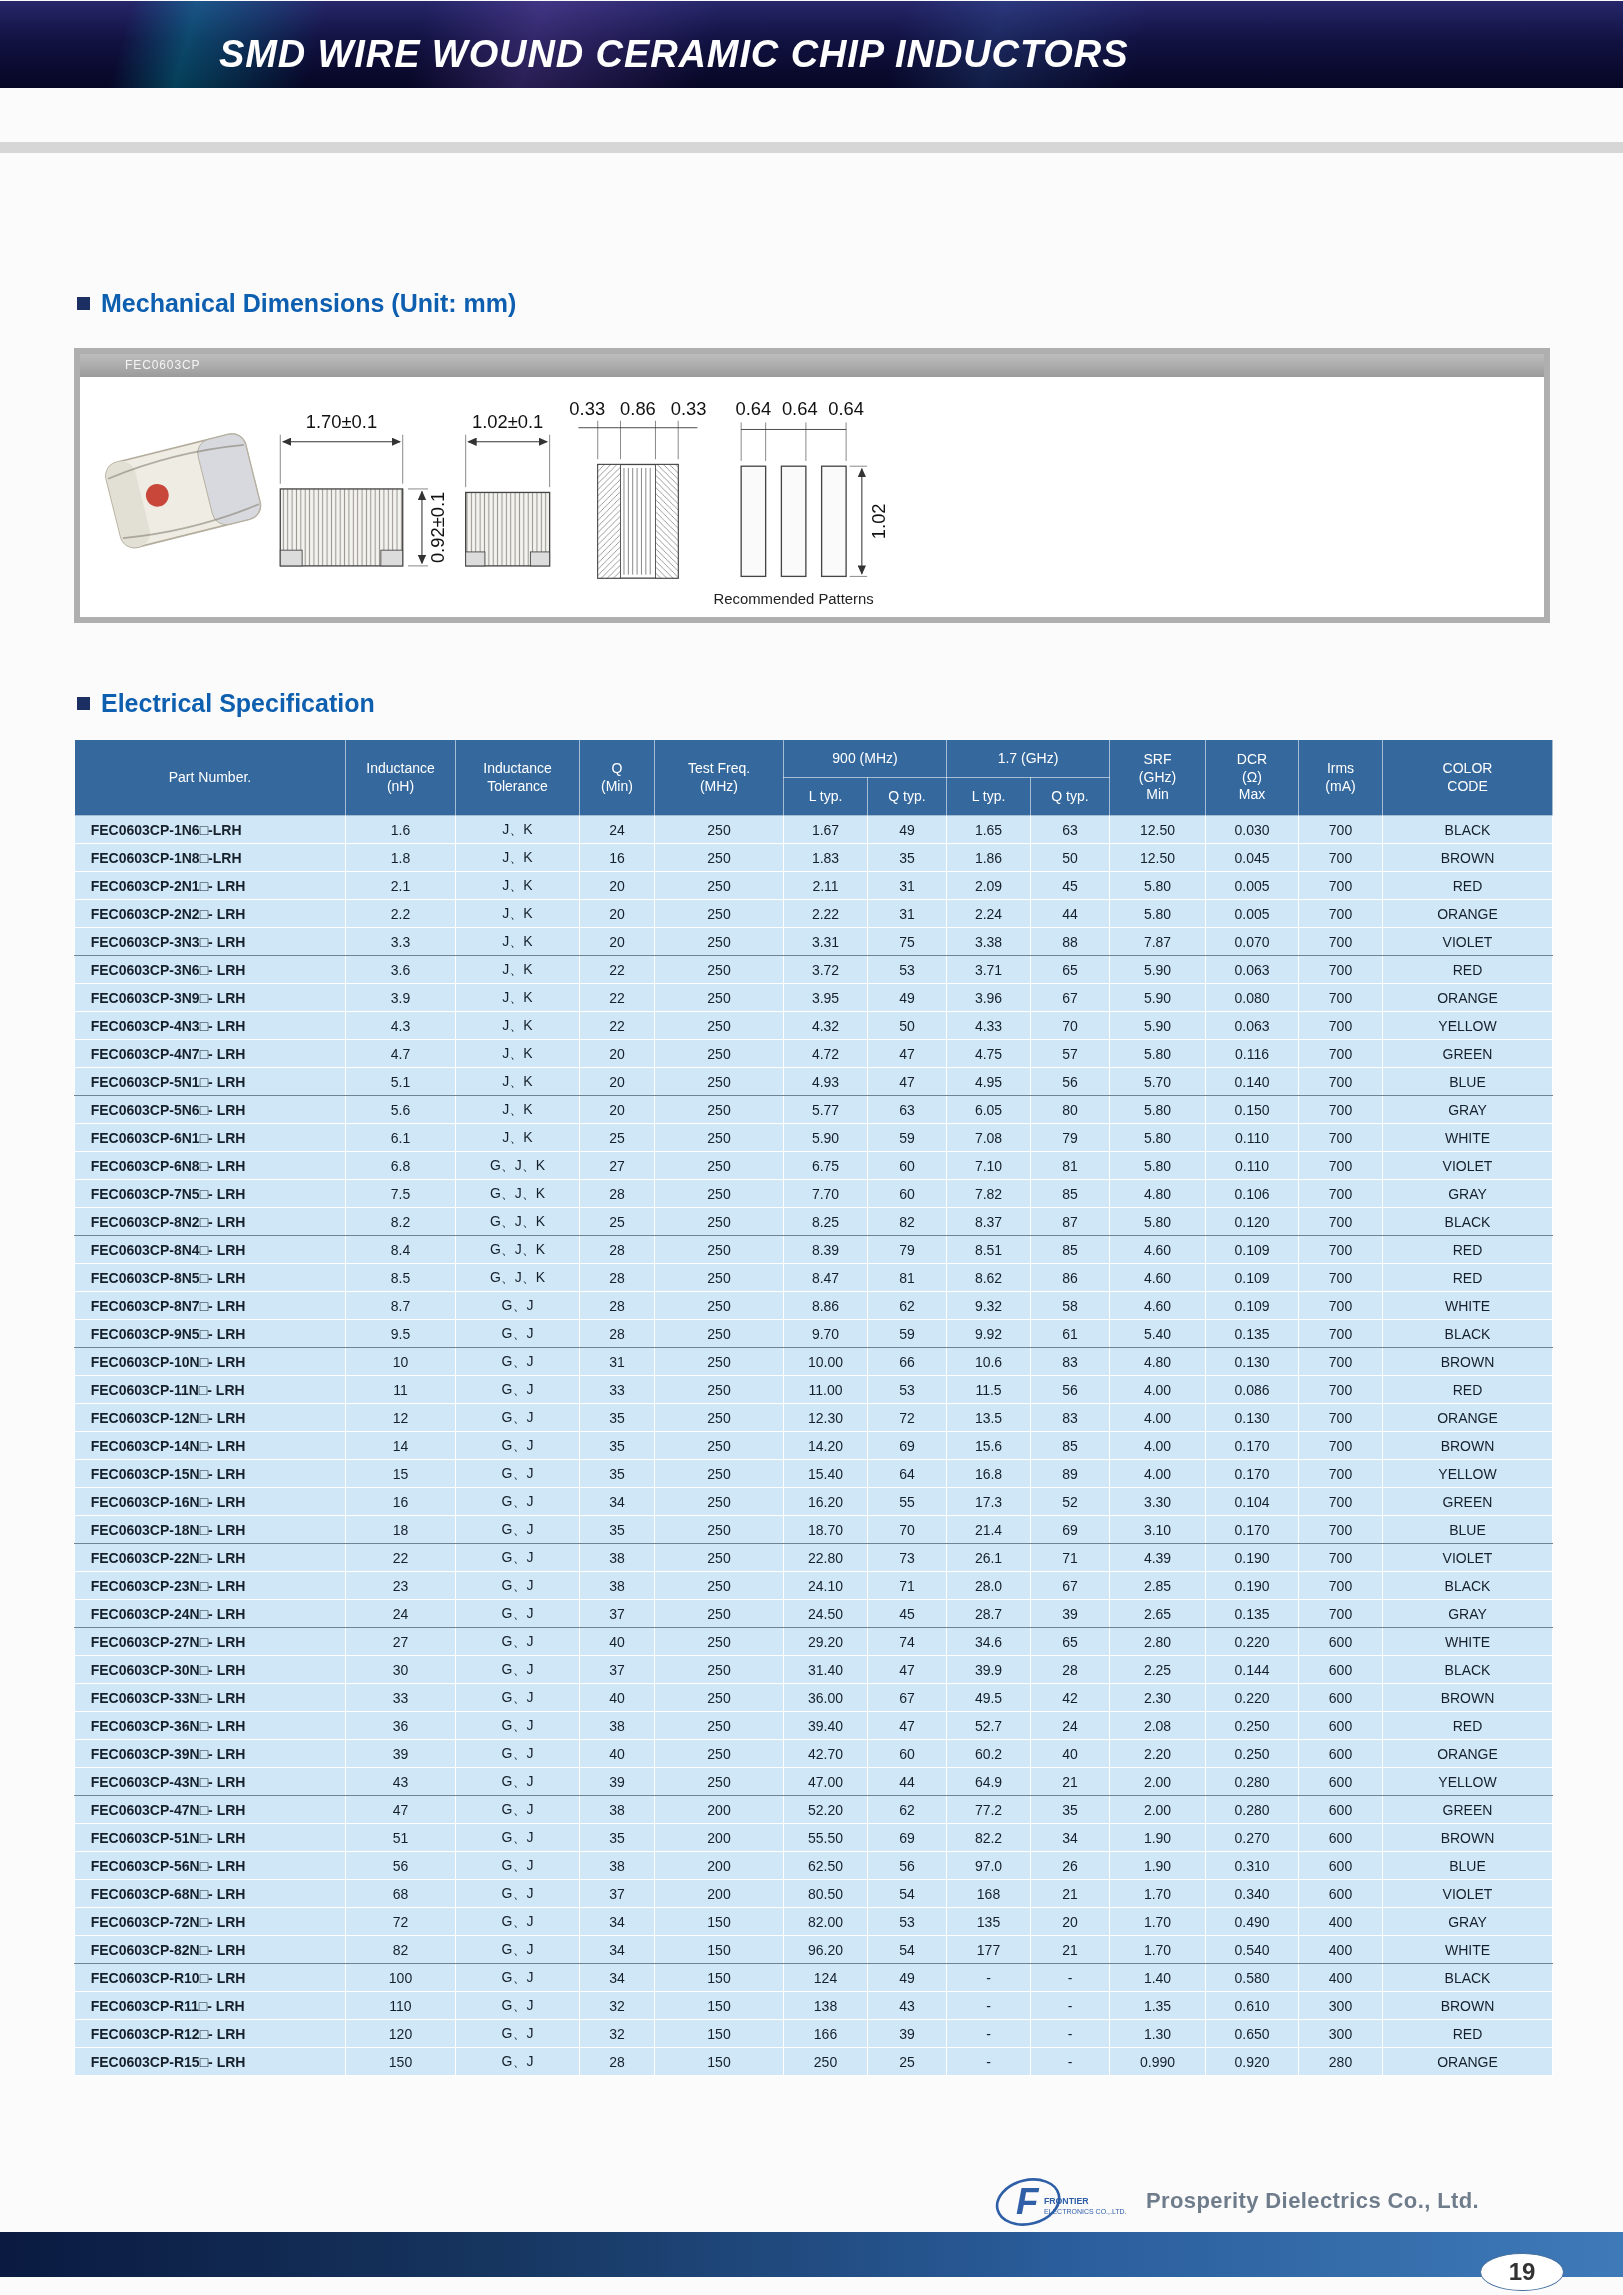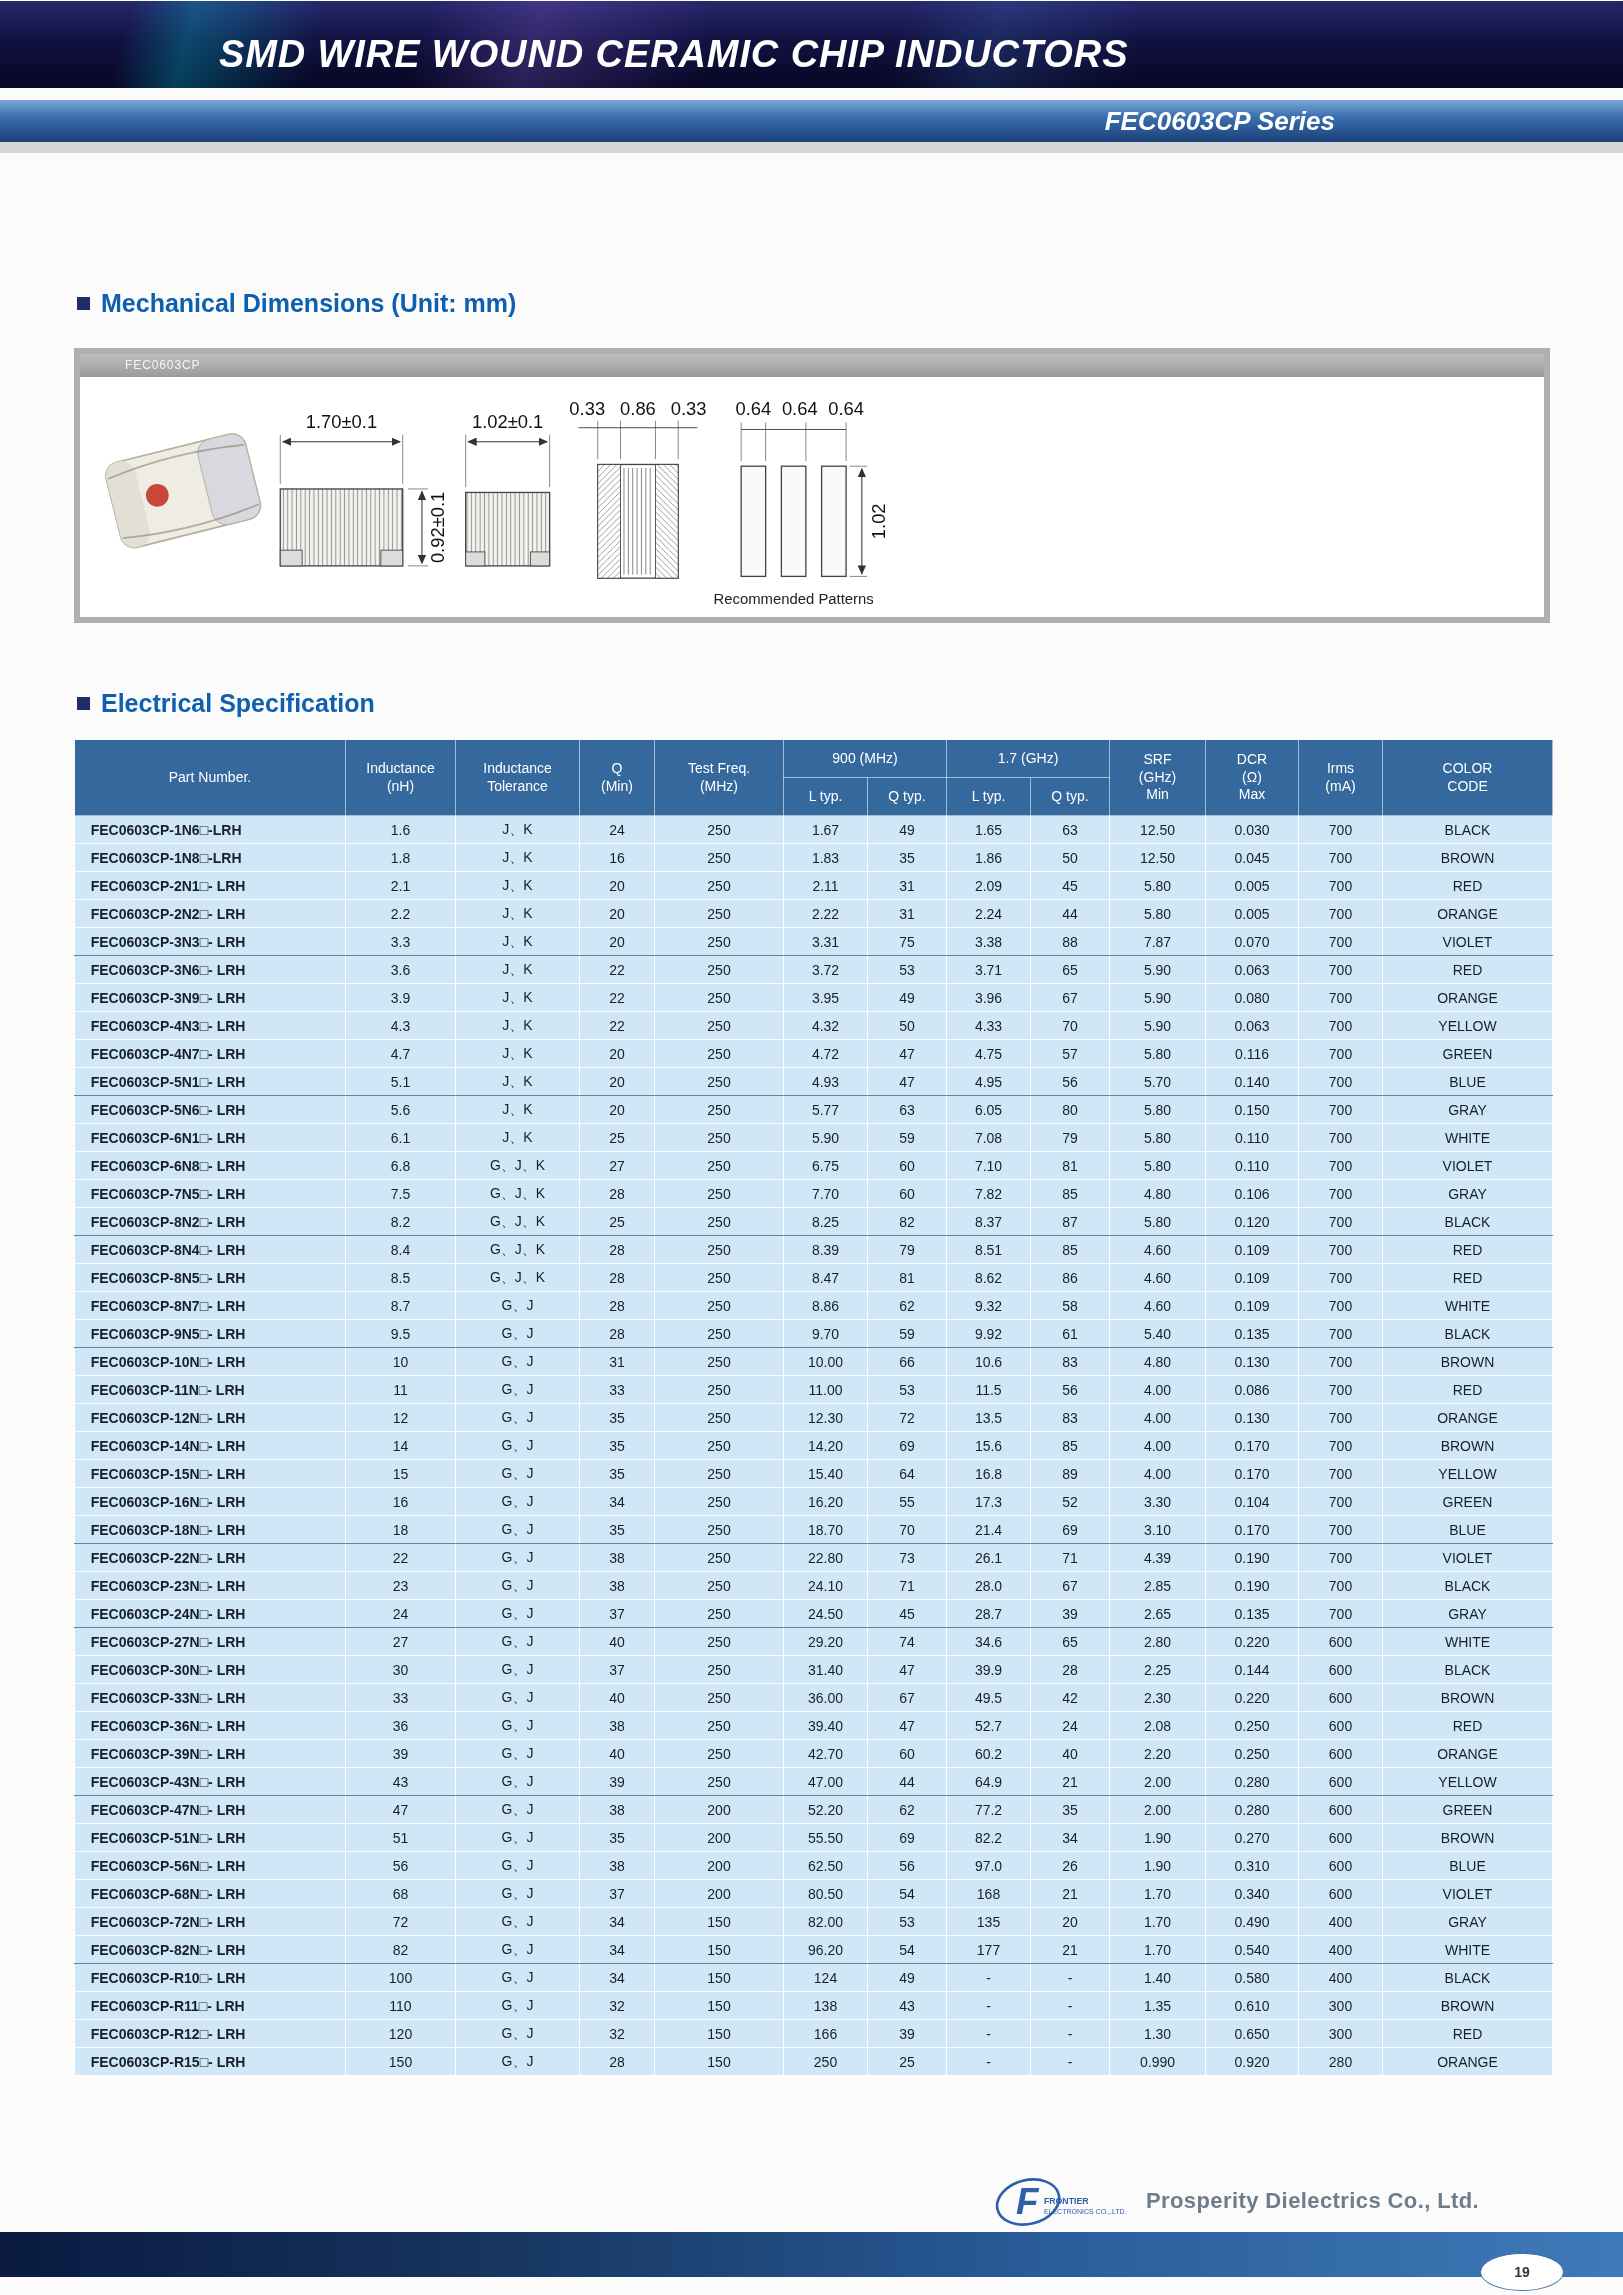--- a/index.html
+++ b/index.html
@@ -61,33 +61,30 @@
   .spec tbody tr.gend td { border-bottom:0.9px solid #6e8596; }
 
   
   .logo { position:absolute; left:993px; top:2174px; }
   .company { position:absolute; left:1146px; top:2188px; font-size:22px; font-weight:bold;
              color:#6f7c8b; letter-spacing:0.4px; white-space:nowrap; }
   .footer-bar { position:absolute; left:0; top:2232px; width:100%; height:45px;
                 background:linear-gradient(90deg,#0a1a40 0%, #16355f 30%, #2a5d9b 65%, #3f7ab8 100%); }
   .page-oval { position:absolute; left:1480px; top:2253px; width:84px; height:38px; background:#fff;
                border:1.7px solid #46709f; border-radius:50%; display:flex; align-items:center;
-               justify-content:center; font-size:14px; font-weight:bold; color:#333; z-index:2; }
+               justify-content:center; font-size:24px; font-weight:bold; color:#333; z-index:2; }
 </style>
 </head>
 <body>
 
 <div class="page">
 
   <header class="banner">
     <h1>SMD WIRE WOUND CERAMIC CHIP INDUCTORS</h1>
   </header>
-  <div class="series-strip">
-    <span class="series-name">FEC0603CP Series</span>
-  </div>
   <div class="gray-strip"></div>
 
   <h2 class="sec-h" id="mech-h">
     <span class="sq"></span>
     <span>Mechanical Dimensions (Unit: mm)</span>
   </h2>
 
   <div class="diagram-frame">
     <div class="diagram-band">
       <span>FEC0603CP</span>

